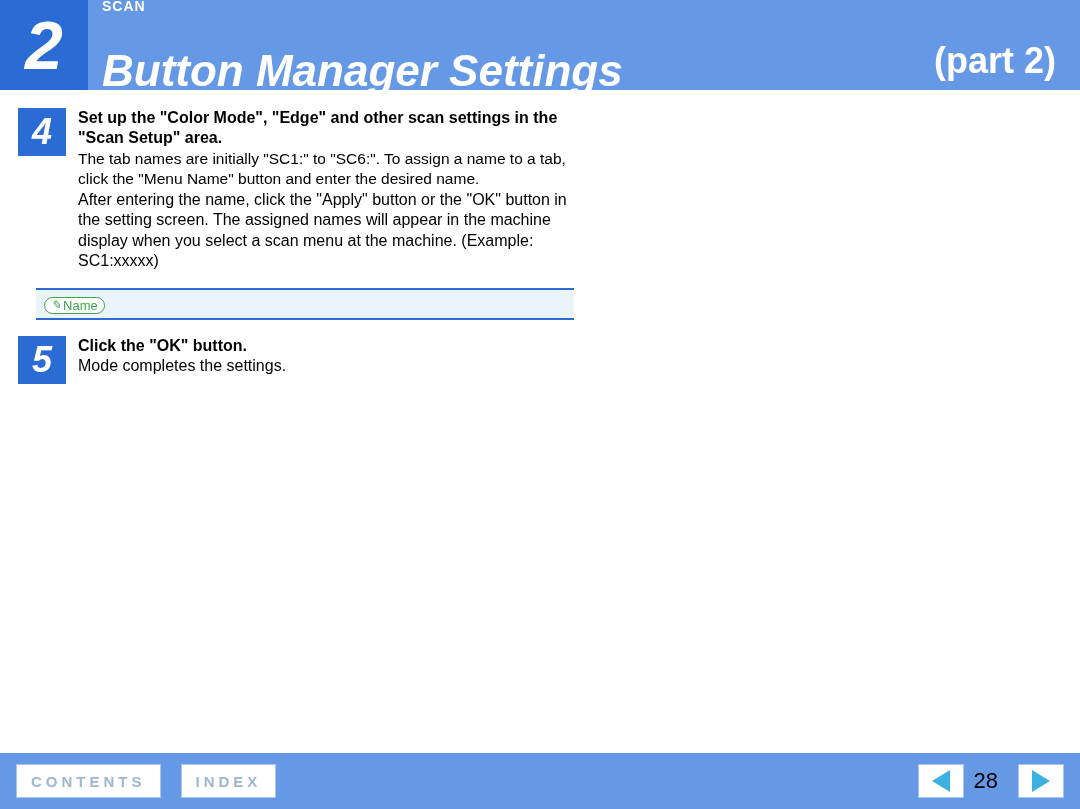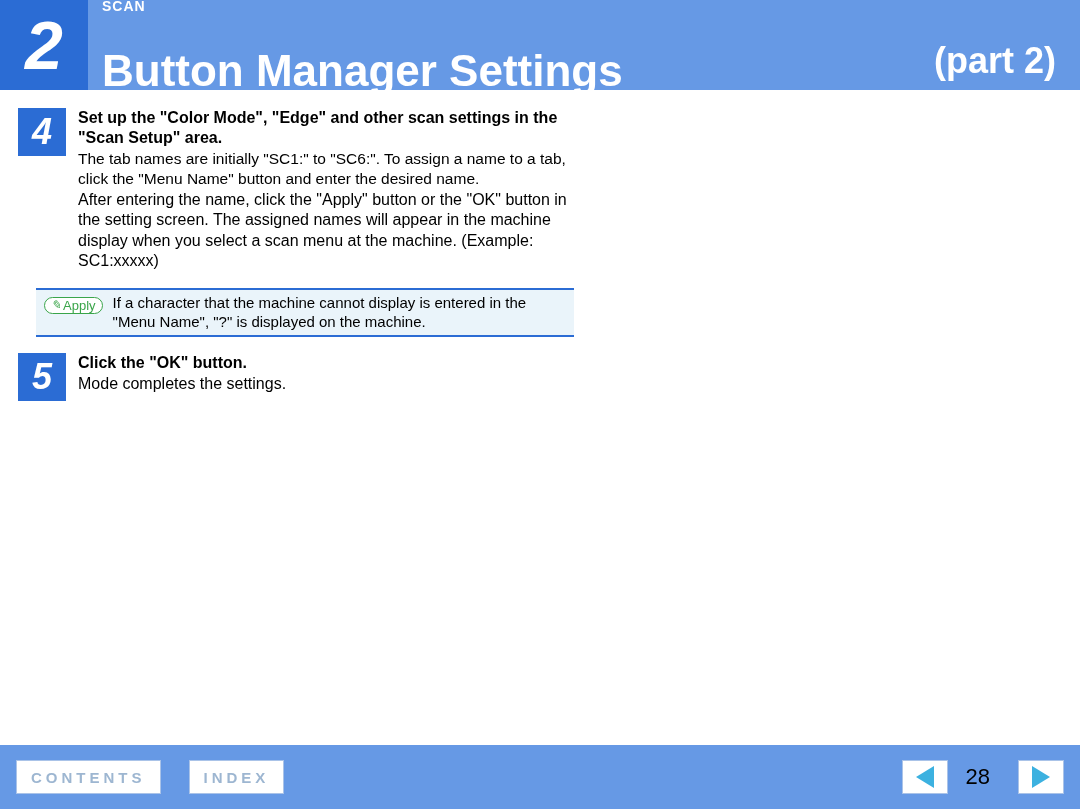--- a/index.html
+++ b/index.html
@@ -42,20 +42,21 @@
     font-size: 14px;
     font-weight: bold;
     letter-spacing: 1px;
   }
   .header-title {
     color: #ffffff;
     font-size: 44px;
     font-weight: bold;
     line-height: 1;
     margin-top: 2px;
+    font-style: italic;
   }
   .header-part {
     position: absolute;
     right: 24px;
     bottom: 8px;
     color: #ffffff;
     font-size: 36px;
     font-weight: bold;
     text-align: center;
   }
@@ -130,26 +131,25 @@
     color: #000;
   }
   .step5 {
     margin-top: 16px;
   }
   .footer {
     position: absolute;
     left: 0;
     right: 0;
     bottom: 0;
-    height: 64px;
+    height: 56px;
     background: #6699e5;
     display: flex;
     align-items: center;
     padding: 0 16px;
-    gap: 8px;
   }
   .footer-btn {
     background: #ffffff;
     border: 1.5px solid #aac3e8;
     height: 34px;
     padding: 0 14px;
     display: flex;
     align-items: center;
     letter-spacing: 4px;
     font-weight: 700;
@@ -212,23 +212,22 @@
     <div class="step-body">
       <span class="step-title">Set up the "Color Mode", "Edge" and other scan settings in the "Scan Setup" area.</span><br>
       <span class="step-sub">The tab names are initially "SC1:" to "SC6:". To assign a name to a tab, click the "Menu Name" button and enter the desired name.</span>
       <div class="step-after">After entering the name, click the "Apply" button or the "OK" button in the setting screen. The assigned names will appear in the machine display when you select a scan menu at the machine. (Example: SC1:xxxxx)</div>
     </div>
   </div>
 
   <div class="note-box">
     <span class="note-badge">
       <span class="pencil">✎</span>
-      <span>Apply</span>
+      <span>Name</span>
     </span>
-    <span class="note-text">If a character that the machine cannot display is entered in the "Menu Name", "?" is displayed on the machine.</span>
   </div>
 
   <div class="step step5">
     <div class="step-num">
       <span>5</span>
     </div>
     <div class="step-body">
       <span class="step-title">Click the "OK" button.</span><br>
       <span>Mode completes the settings.</span>
     </div>

